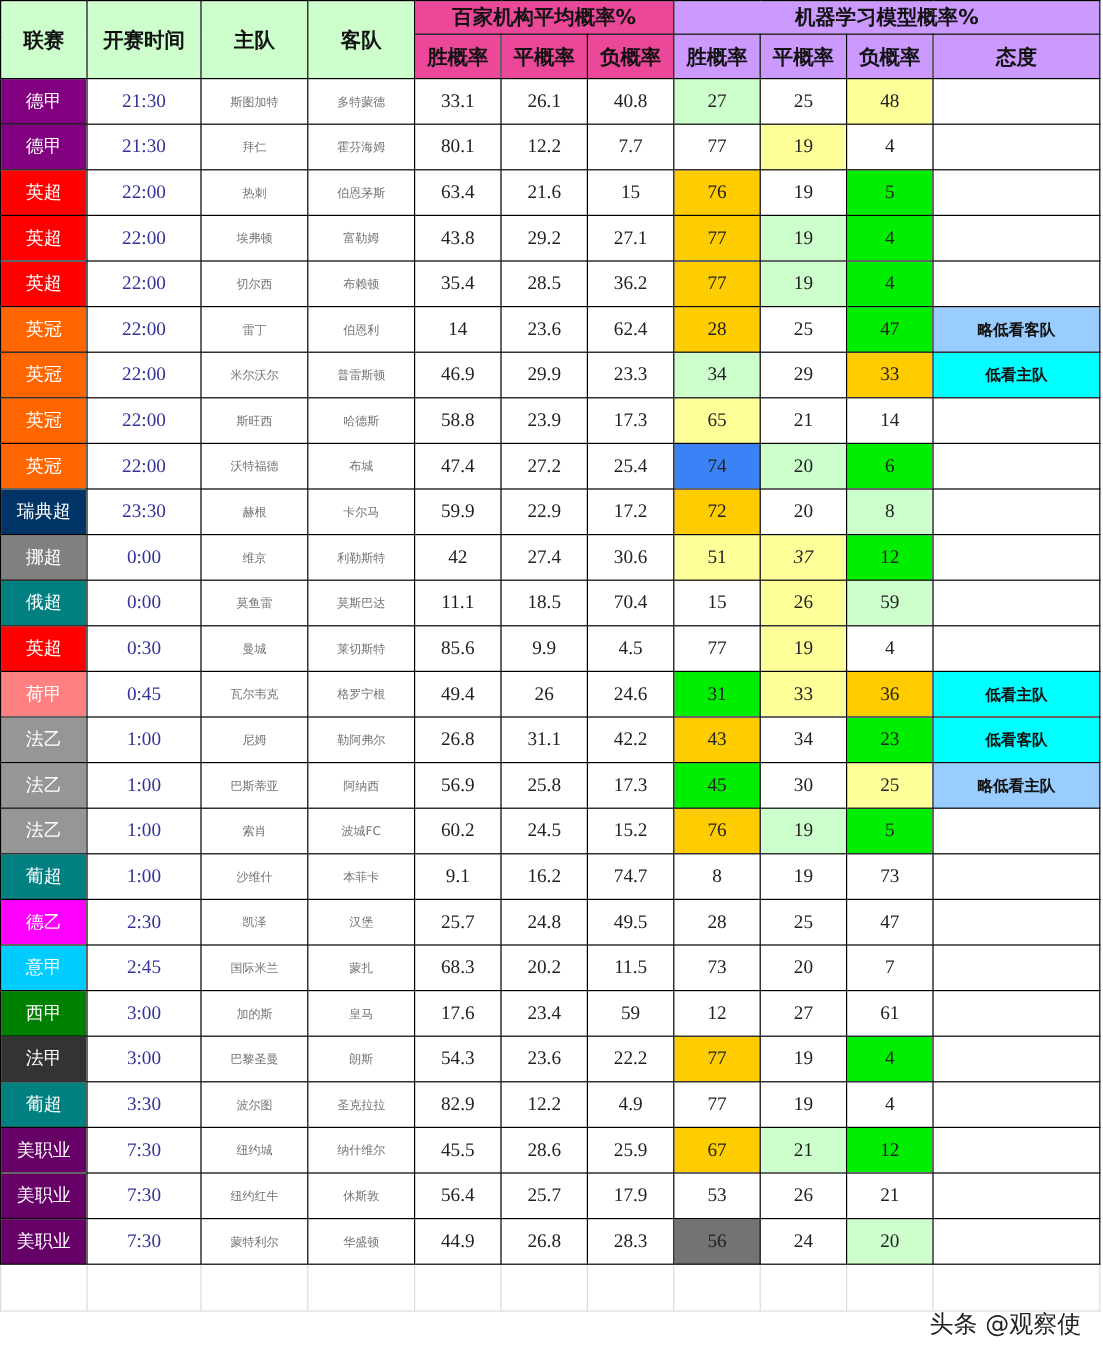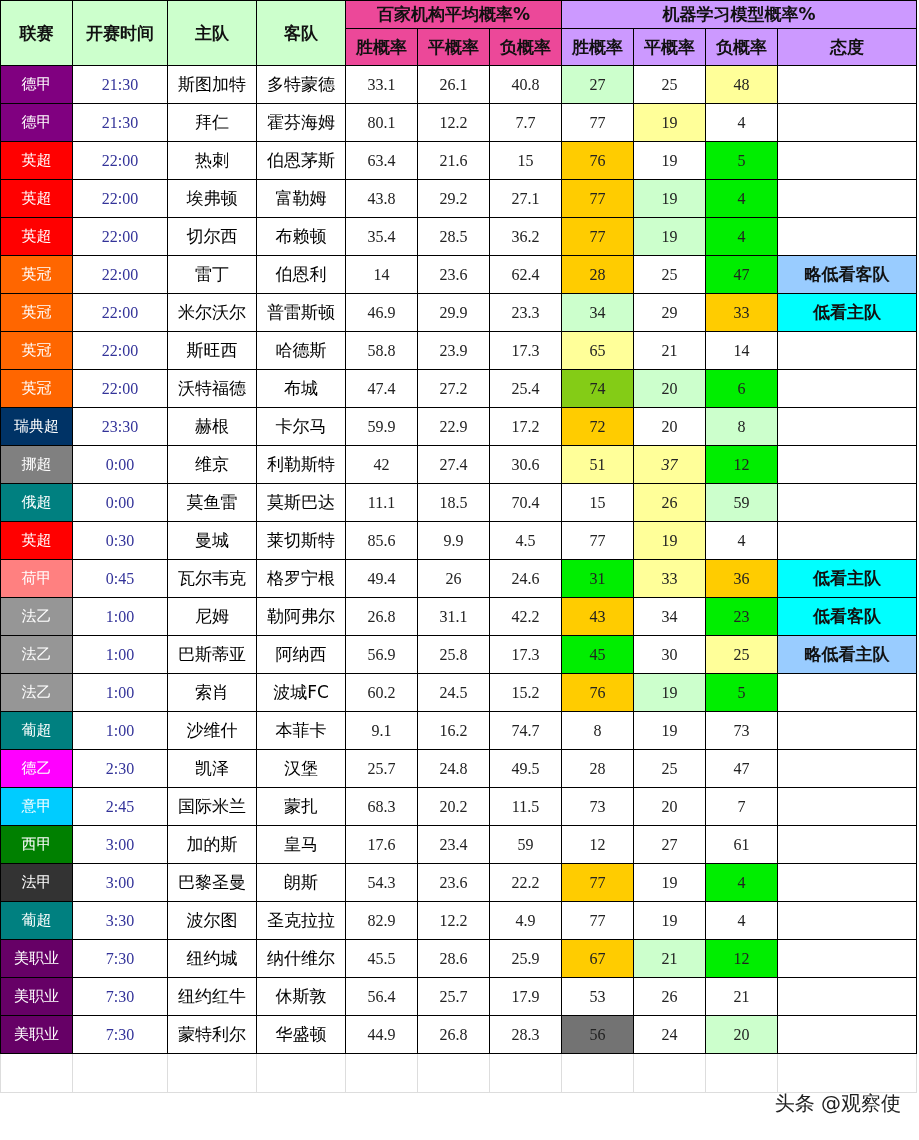--- a/index.html
+++ b/index.html
@@ -10,23 +10,23 @@
          padding:0; overflow:hidden; white-space:nowrap; }
   th.h { font-family:"DejaVu Sans", sans-serif; font-weight:bold; font-size:17px; color:#111; }
   .hg { background:#ccffcc; }
   .hb { background:#ec4899; }
   .hp { background:#cc99ff; }
   tr.hdr1 { height:28px; }
   tr.hdr2 { height:37px; }
   tr.r { height:38px; }
   td.league { color:#fff; font-family:"DejaVu Sans", sans-serif; font-size:15px; }
   td.time { color:#333399; font-size:16px; }
-  td.team { color:#000000; font-family:"DejaVu Sans", sans-serif; font-size:17px; }
+  td.team { color:#737373; font-family:"DejaVu Sans", sans-serif; font-size:10px; }
   td.num { color:#222; font-size:16px; }
-  td.att { font-family:"DejaVu Sans", sans-serif; font-weight:bold; font-size:17px; color:#111; }
+  td.att { font-family:"DejaVu Sans", sans-serif; font-weight:bold; font-size:13px; color:#111; }
   tr.empty td { border:1px solid #dddddd; height:38px; }
   .watermark { position:absolute; right:18px; top:1090px; font-family:"DejaVu Sans", sans-serif;
          font-size:20px; color:#222; text-shadow:1px 1px 0 #fff, -1px -1px 0 #fff; }
 </style>
 </head>
 <body>
 
 <table class="grid">
   <colgroup>
     <col style="width:72px">
@@ -166,21 +166,21 @@
         <td class="att"></td>
       </tr>
       <tr class="r">
         <td class="league" style="background: rgb(255, 102, 0);">英冠</td>
         <td class="time">22:00</td>
         <td class="team">沃特福德</td>
         <td class="team">布城</td>
         <td class="num">47.4</td>
         <td class="num">27.2</td>
         <td class="num">25.4</td>
-        <td class="num" style="background: #84cc16; font-family: Liberation Serif, serif;">74</td>
+        <td class="num" style="background: #3b82f6; font-family: Liberation Serif, serif;">74</td>
         <td class="num" style="background: rgb(204, 255, 204);">20</td>
         <td class="num" style="background: rgb(0, 238, 0);">6</td>
         <td class="att"></td>
       </tr>
       <tr class="r">
         <td class="league" style="background: rgb(0, 51, 102);">瑞典超</td>
         <td class="time">23:30</td>
         <td class="team">赫根</td>
         <td class="team">卡尔马</td>
         <td class="num">59.9</td>

